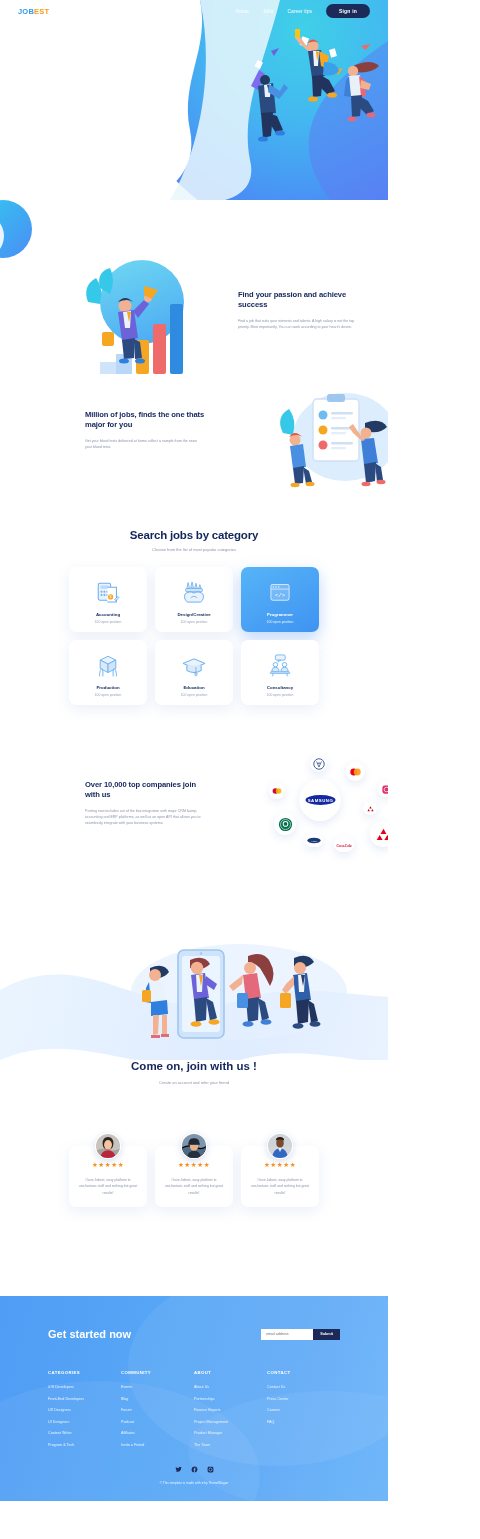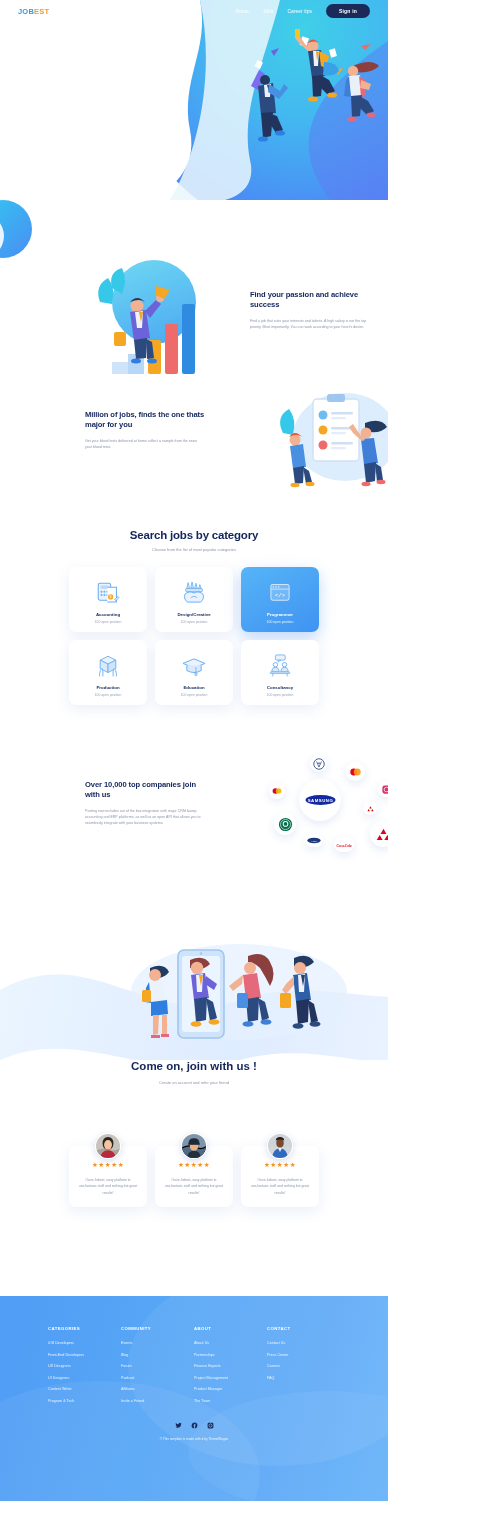--- a/index.html
+++ b/index.html
@@ -82,21 +82,21 @@
     border-radius:50%;
     background:linear-gradient(135deg,#33c9f0,#4a8df4);
   }
   .left-blob2 {
     position:absolute; left:-40px; top:214px; width:44px; height:44px;
     border-radius:50%; background:#e8f4ff;
   }
 
   
   .sec { position:relative; }
-  .feat1 { position:relative; height:170px;margin-left:12px; }
+  .feat1 { position:relative; height:170px; }
   .feat1 .art { position:absolute; left:78px; top:62px; width:135px; height:130px; }
   .blobcircle {
     position:absolute; left:100px; top:60px; width:84px; height:84px;
     border-radius:50%; background:linear-gradient(160deg,#6fd8f2,#4aa7f3);
   }
   .feat-text { position:absolute; top:90px; width:125px; }
   .feat1 .feat-text { left:238px; }
   .feat-h {
     font-size:7.6px; font-weight:700; color:#13265c; line-height:1.35; letter-spacing:-.1px;
   }
@@ -633,20 +633,27 @@
         <p class="tquote">I love Jobest, easy platform to use,fantasic staff and nothing but great results!</p>
       </div>
     </div>
   </section>
 
   <footer class="footer">
     <div class="f-wave1"></div>
     <div class="f-wave2"></div>
     <div class="f-wave3"></div>
 
+    <div class="cta">
+      <h2 class="cta-h">Get started now</h2>
+      <div class="cta-form">
+        <input type="text" placeholder="email address" style="">
+        <button>Submit</button>
+      </div>
+    </div>
 
     <div class="fcols">
       <div class="fcol">
         <h4>CATEGORIES</h4>
         <a href="#">iOS Developers</a>
         <a href="#">Front-End Developers</a>
         <a href="#">UX Designers</a>
         <a href="#">UI Designers</a>
         <a href="#">Content Writer</a>
         <a href="#">Program &amp; Tech</a>

